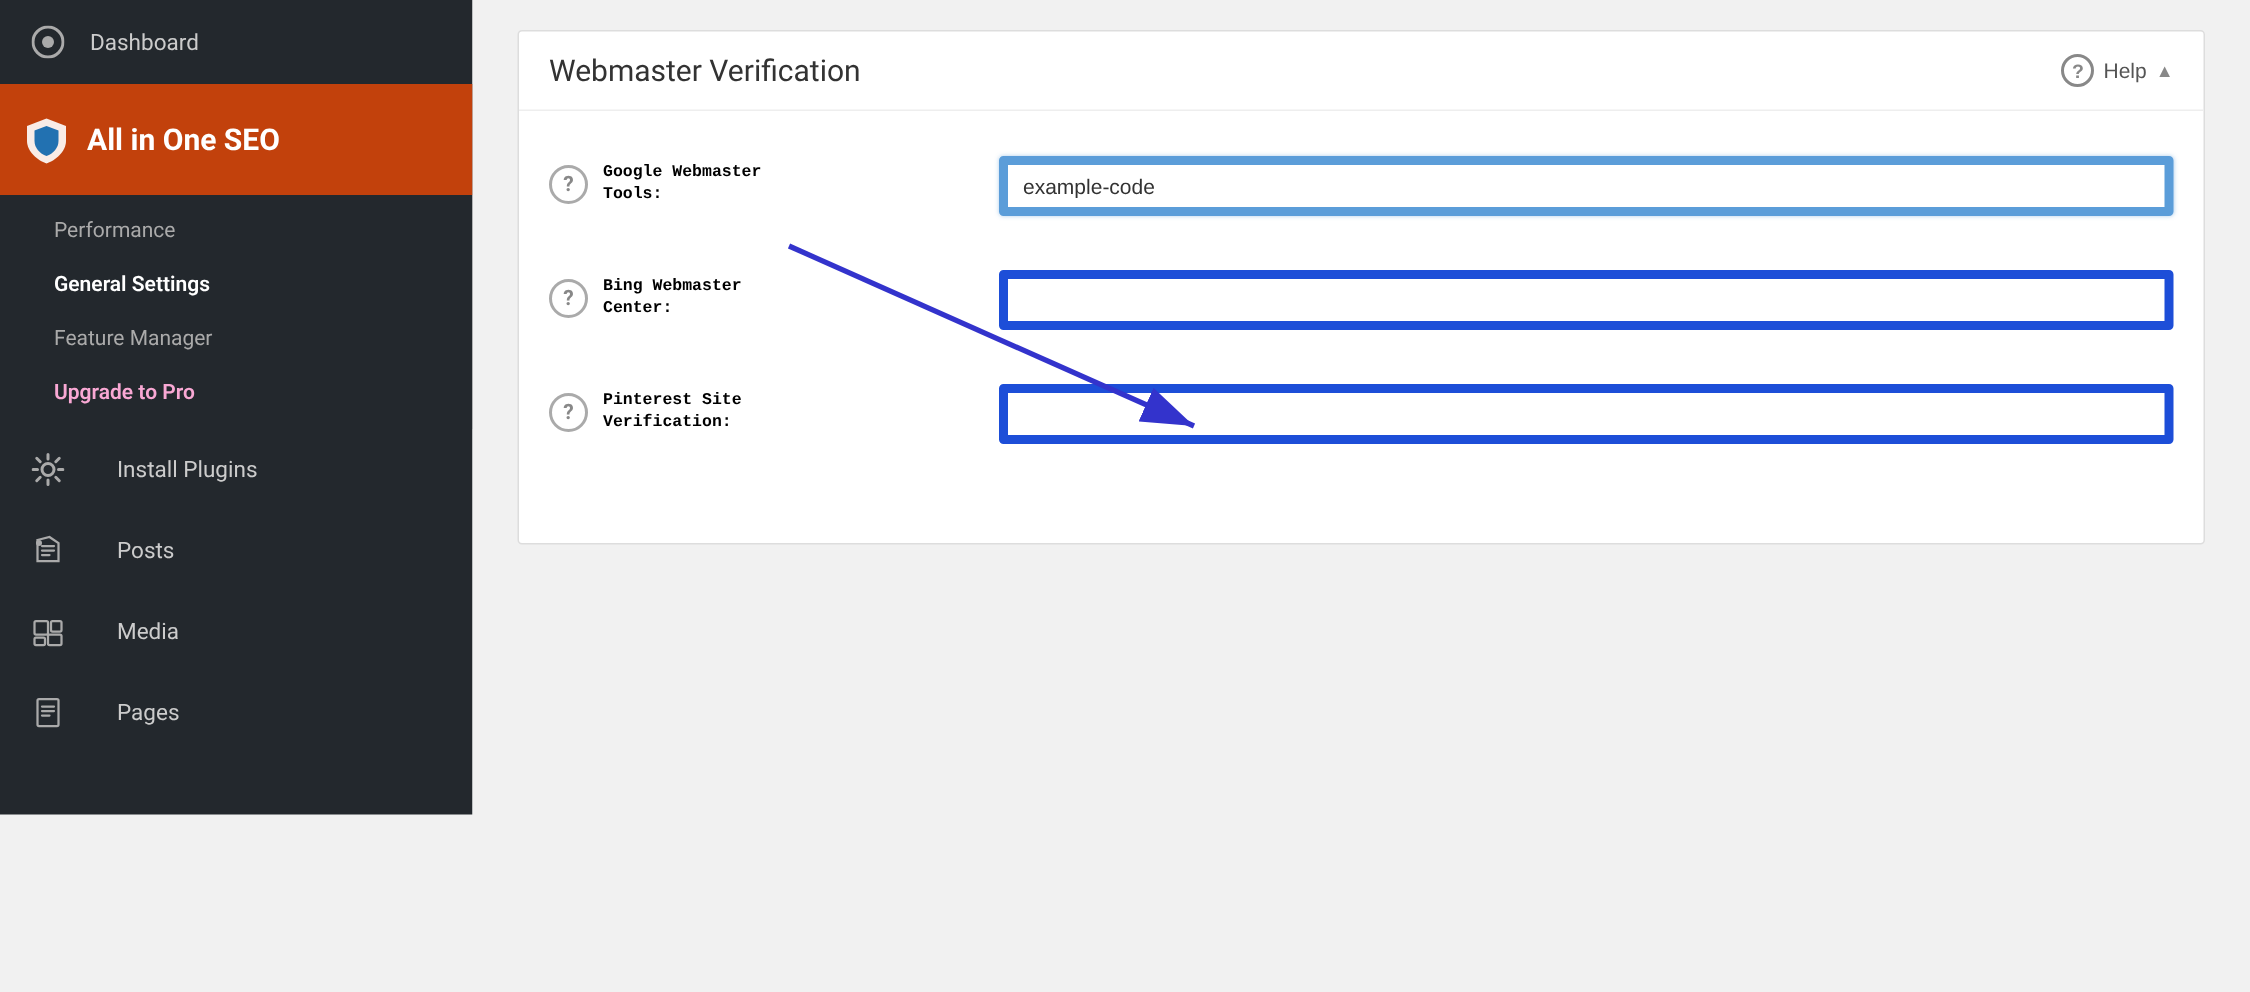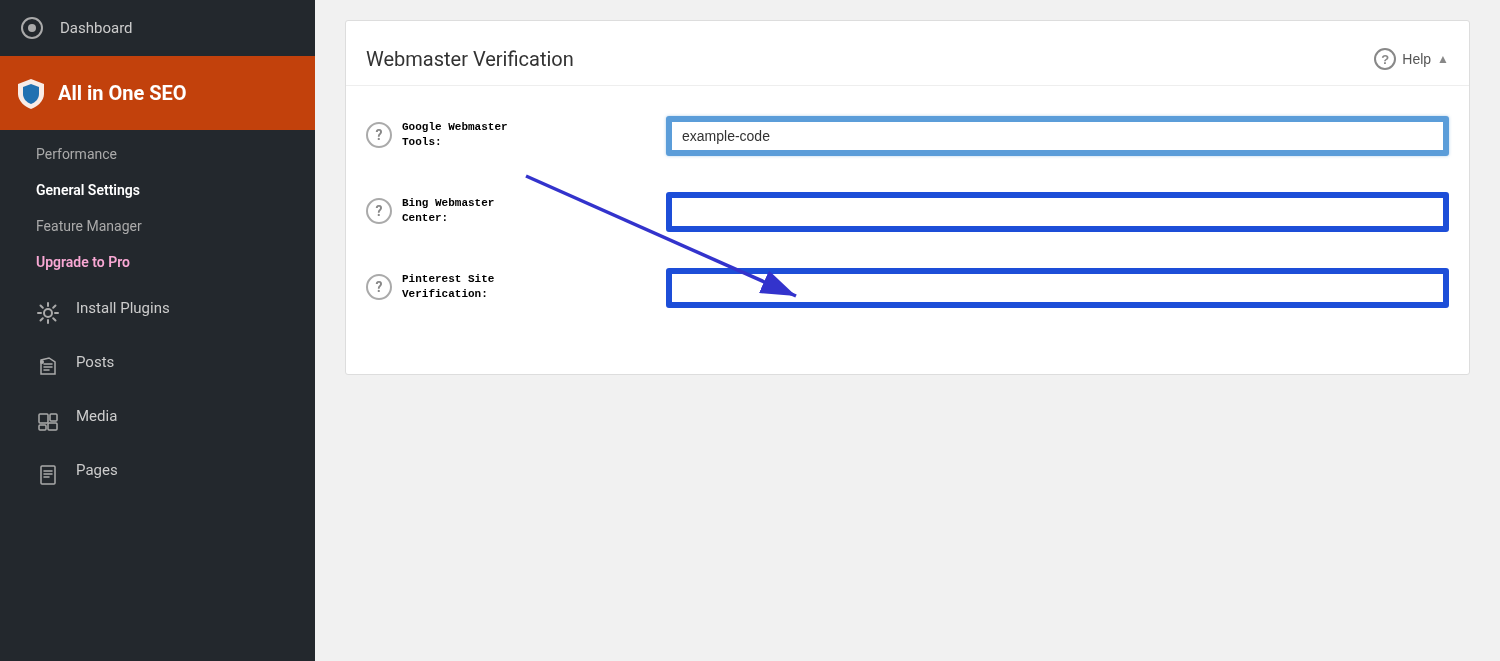--- a/index.html
+++ b/index.html
@@ -13,21 +13,21 @@
     }
 
     
     .sidebar {
       width: 315px;
       min-width: 315px;
       background: #23282d;
       color: #eee;
       display: flex;
       flex-direction: column;
-      height: 661px;
+      height: 543px;
       overflow: hidden;
     }
 
     .sidebar-item-icon {
       width: 28px;
       height: 28px;
       display: flex;
       align-items: center;
       justify-content: center;
       flex-shrink: 0;
@@ -82,26 +82,26 @@
       font-weight: 600;
     }
     .submenu-item.upgrade {
       color: #f9a8d4;
       font-weight: 600;
     }
 
     
     .sidebar-section {
       display: flex;
-      gap: 14px;
+      align-items: center;
+      gap: 32px;
       padding: 13px 18px;
       color: #ccc;
       font-size: 15px;
       cursor: pointer;
-      margin-left: 16px;
     }
 
     
     .main-content {
       flex: 1;
       background: #f1f1f1;
       overflow: auto;
       padding: 20px 30px;
     }
 
@@ -111,21 +111,20 @@
       border-radius: 3px;
       padding: 0;
     }
 
     .panel-header {
       display: flex;
       align-items: center;
       justify-content: space-between;
       padding: 14px 20px;
       border-bottom: 1px solid #eee;
-      margin-top: 12px;
     }
 
     .panel-title {
       font-size: 20px;
       font-weight: 400;
       color: #333;
     }
 
     .help-button {
       display: flex;

